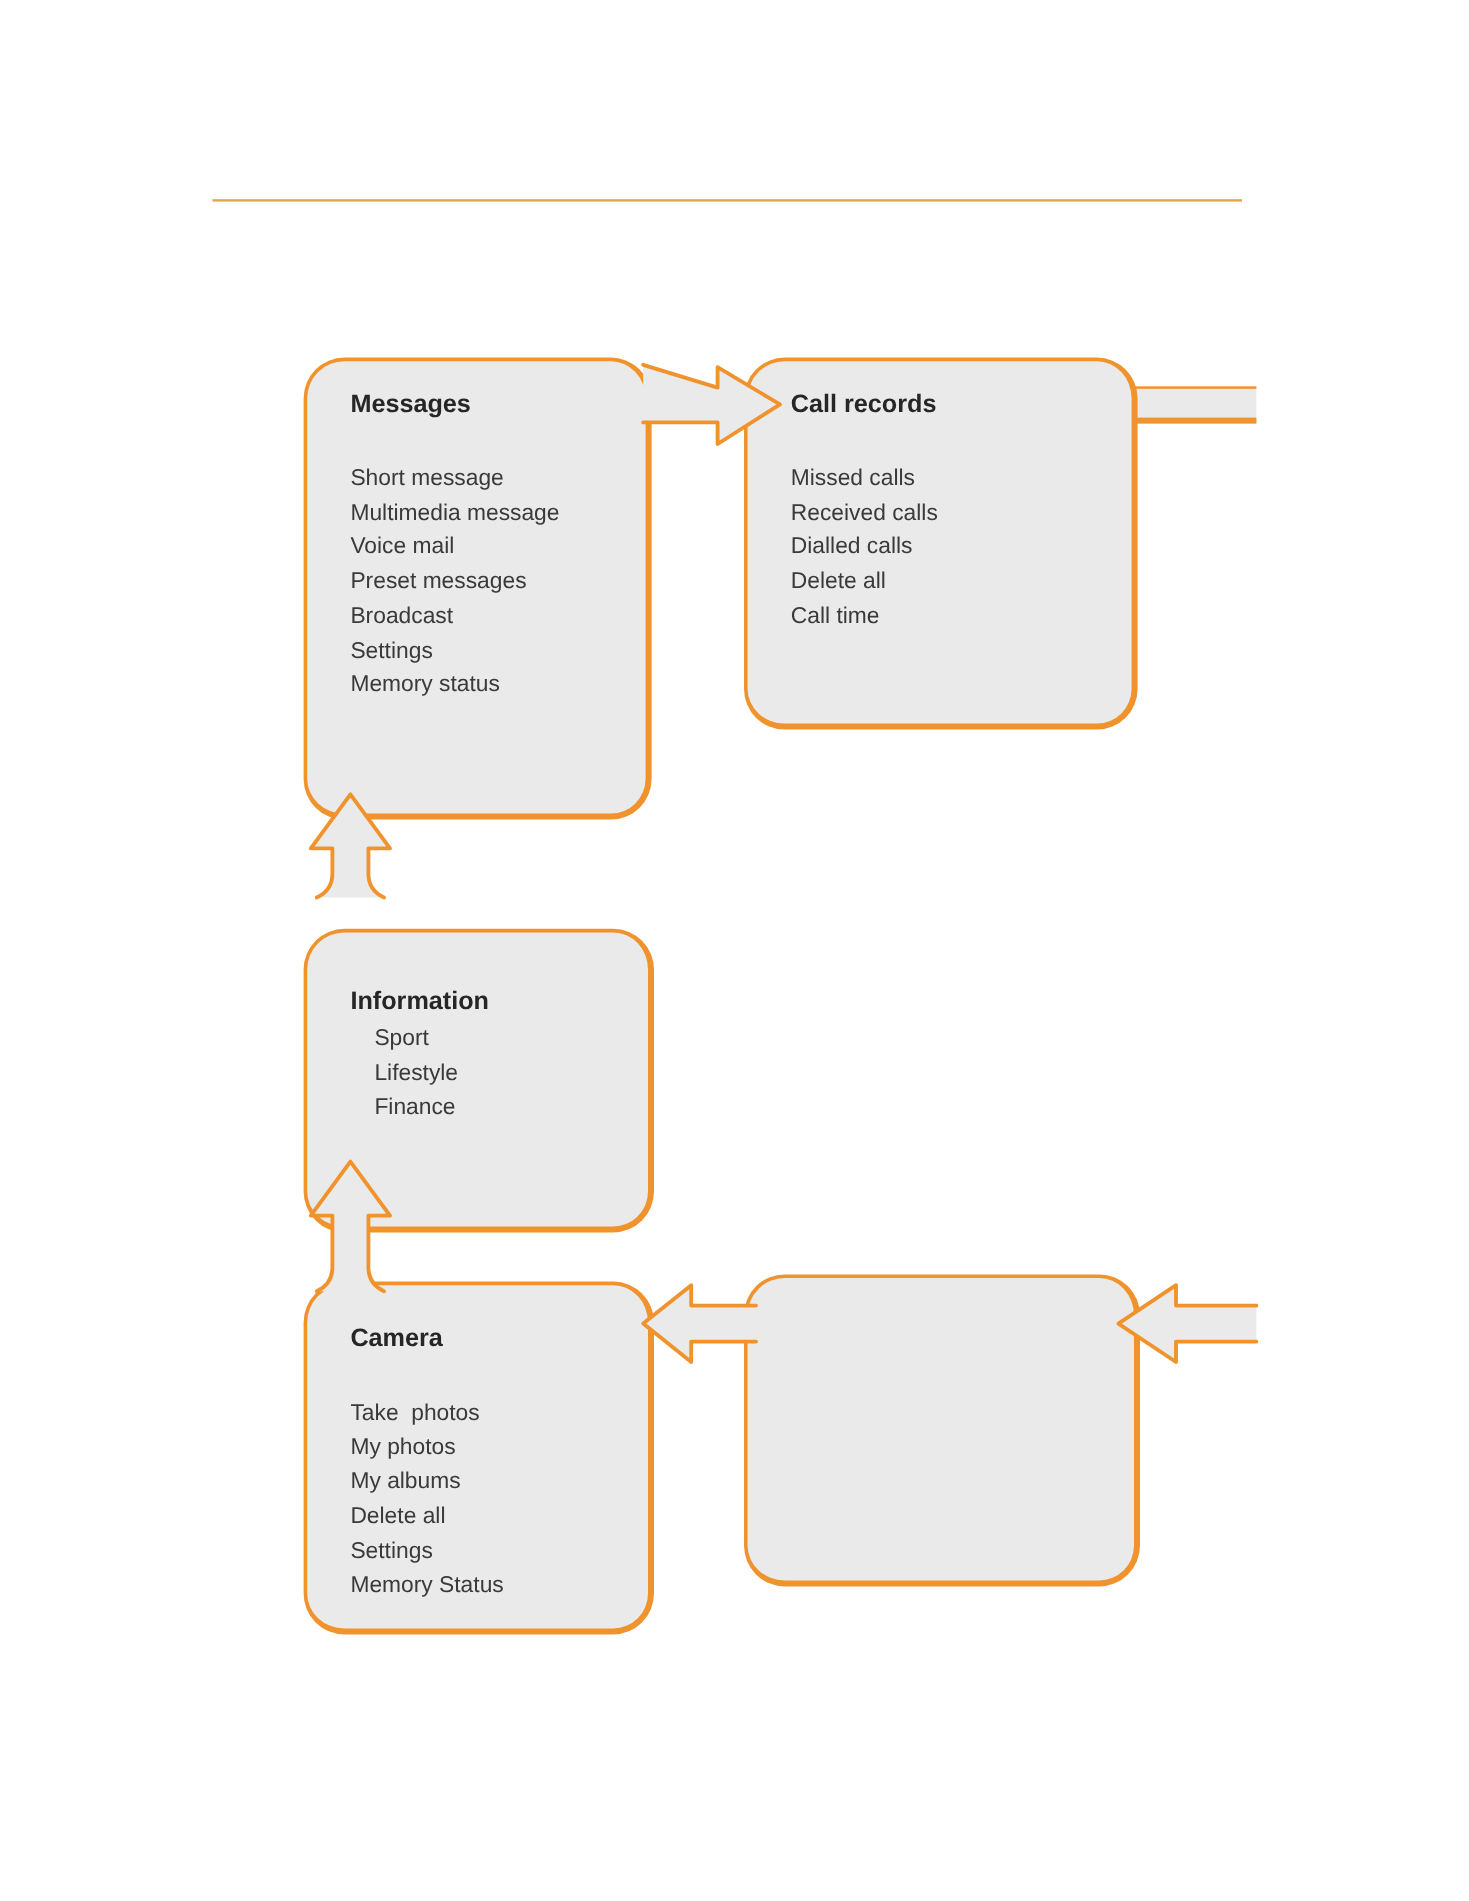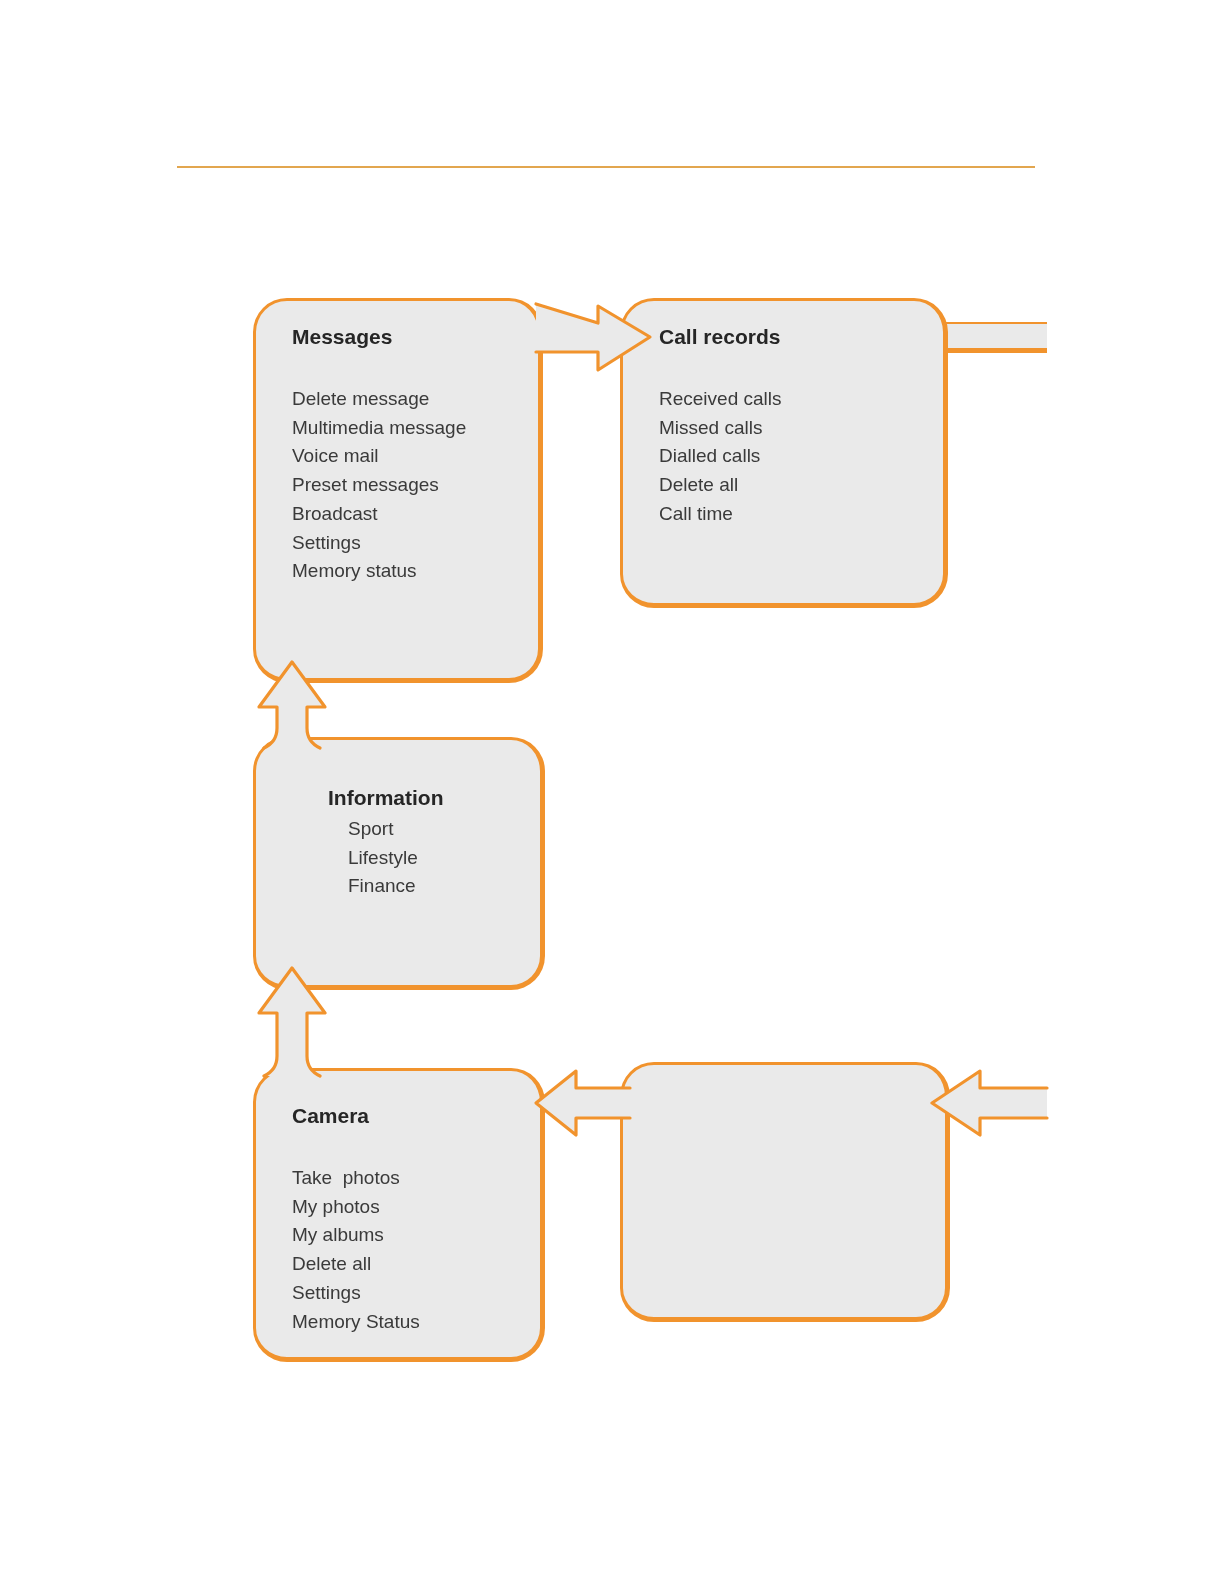--- a/index.html
+++ b/index.html
@@ -26,21 +26,21 @@
   .box{
     position:absolute;box-sizing:border-box;
     background:var(--box_fill);
     border:3px solid var(--accent_orange);
     border-right-width:5px;border-bottom-width:5px;
     border-radius:34px;
     z-index:1;
   }
   #box-messages{left:253px;top:298px;width:290px;height:385px;}
   #box-call{left:620px;top:298px;width:328px;height:310px;}
-  #box-info{left:253px;top:737px;width:292px;height:253px;padding-left:36px;}
+  #box-info{left:253px;top:774px;width:292px;height:253px;}
   #box-camera{left:253px;top:1068px;width:292px;height:294px;}
   #box-fun{left:620px;top:1062px;width:330px;height:260px;}
   .box h2{
     margin:0;padding:23px 0 0 36px;
     font-size:21px;line-height:26px;font-weight:700;
     color:var(--title_text);
   }
   #box-camera h2, #box-fun h2{padding-top:32px;}
   #box-info h2{padding-top:45px;}
   .items{
@@ -76,35 +76,35 @@
 </head>
 <body>
 
 <div class="page">
 
   <div class="top-rule"></div>
 
   <section class="box" id="box-messages">
     <h2>Messages</h2>
     <ul class="items">
-      <li>Delete message</li>
+      <li>Short message</li>
       <li>Multimedia message</li>
       <li>Voice mail</li>
       <li>Preset messages</li>
       <li>Broadcast</li>
       <li>Settings</li>
       <li>Memory status</li>
     </ul>
   </section>
 
   <section class="box" id="box-call">
     <h2>Call records</h2>
     <ul class="items">
+      <li>Missed calls</li>
       <li>Received calls</li>
-      <li>Missed calls</li>
       <li>Dialled calls</li>
       <li>Delete all</li>
       <li>Call time</li>
     </ul>
   </section>
 
   <section class="box" id="box-info">
     <h2>Information</h2>
     <ul class="items">
       <li>Sport</li>

